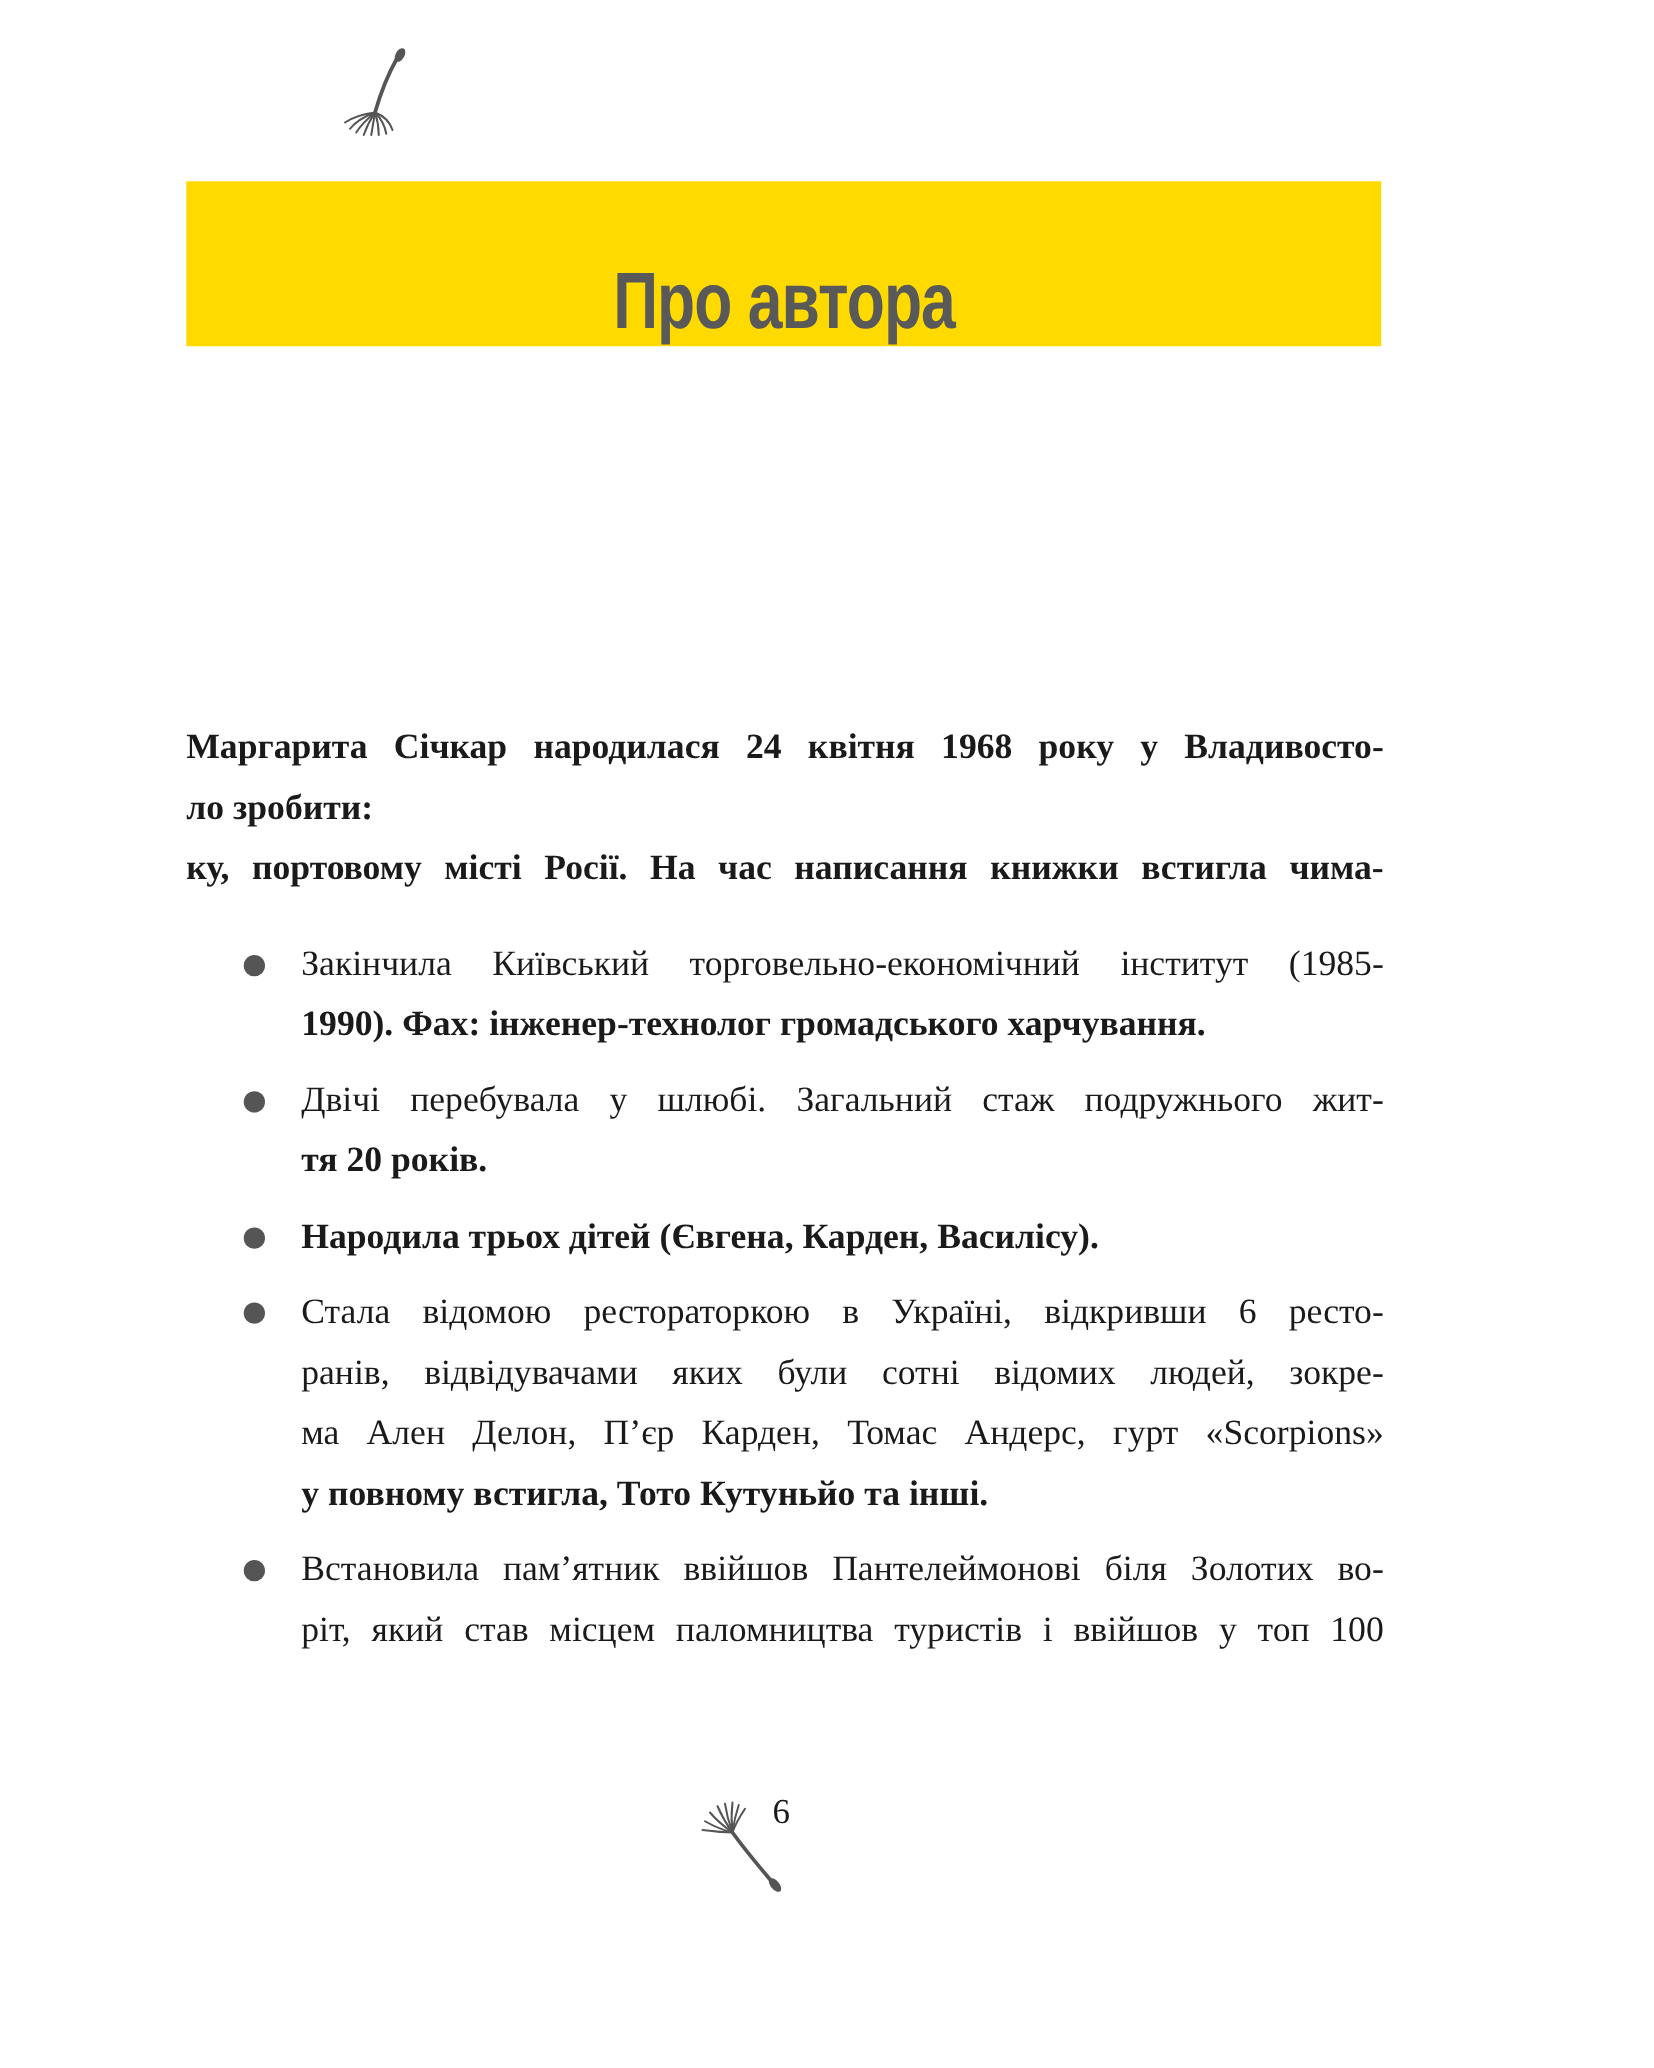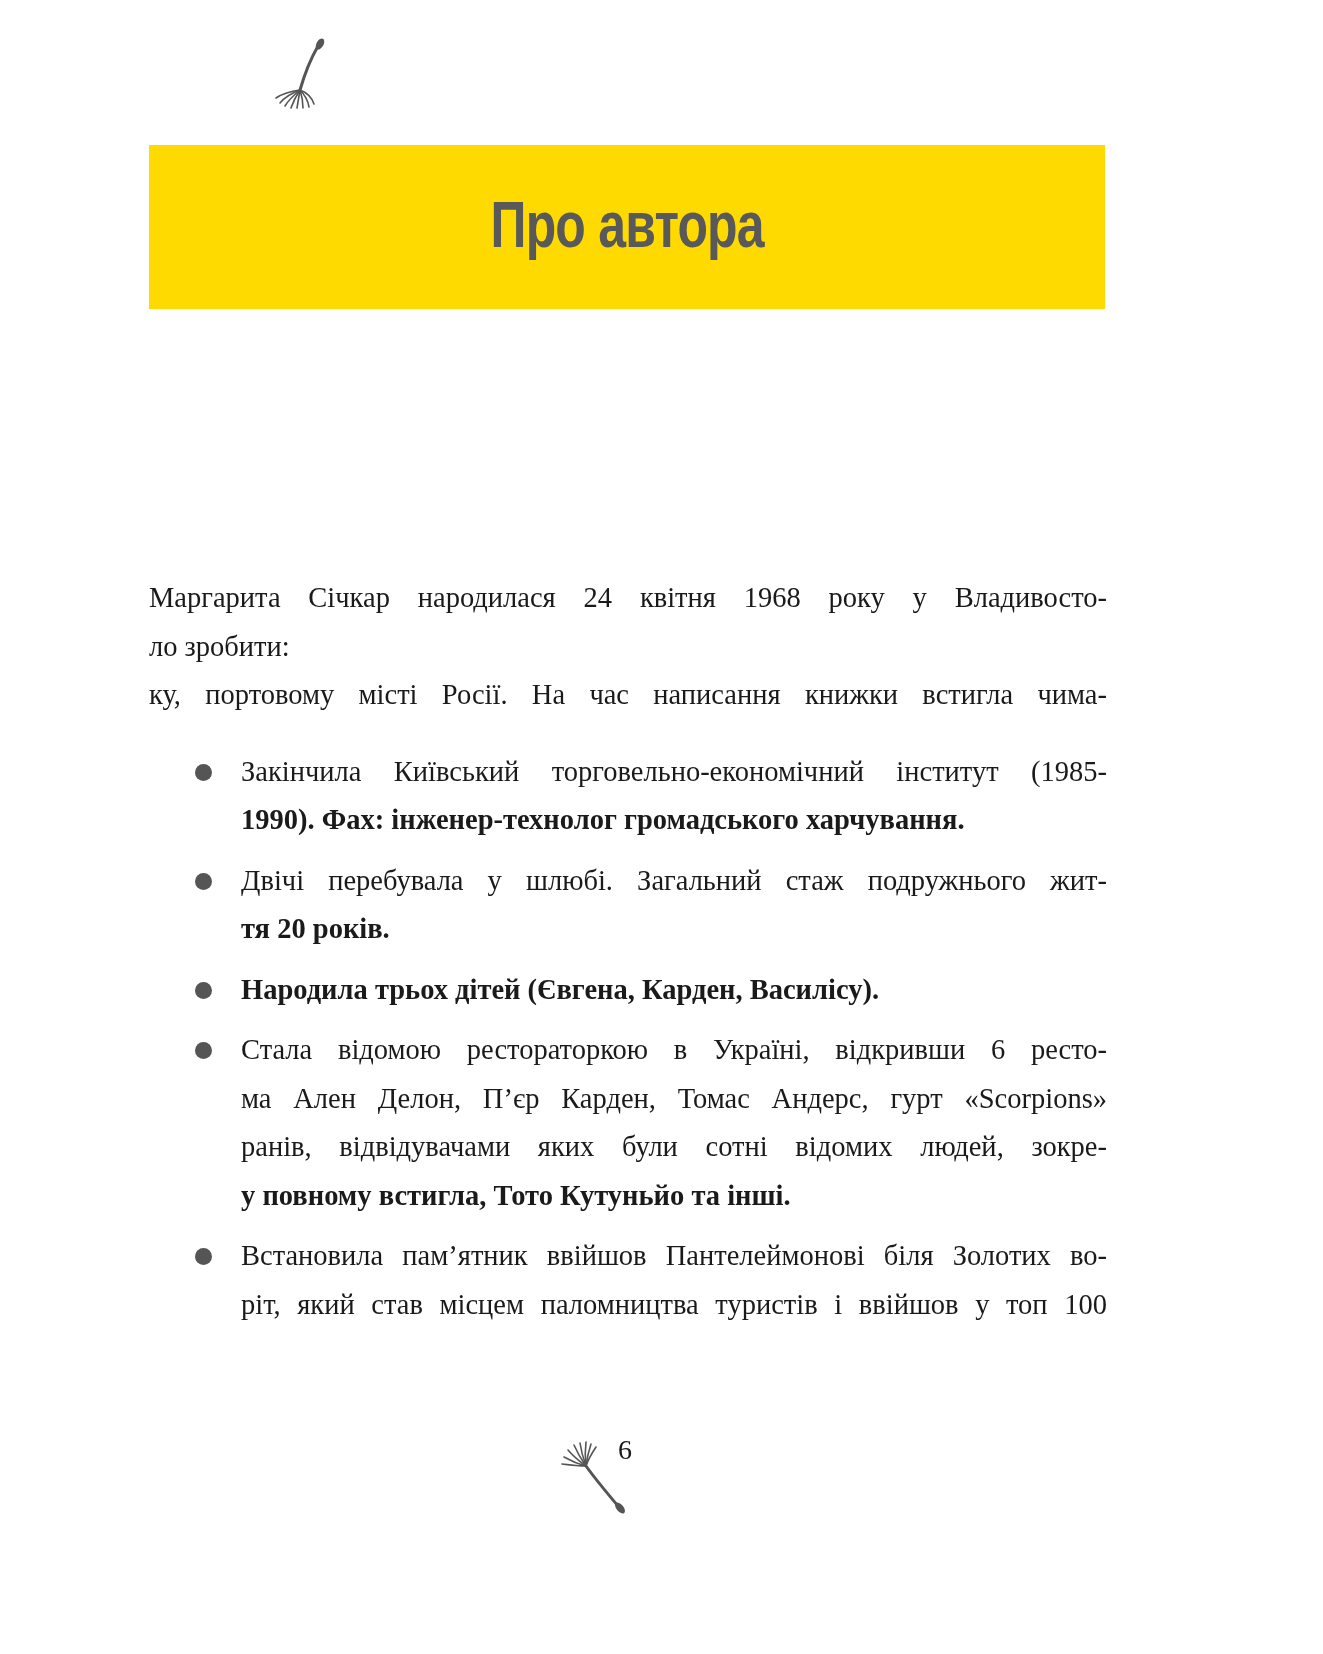--- a/index.html
+++ b/index.html
@@ -1,34 +1,34 @@
 <!DOCTYPE html>
 <html><head>
   <meta charset="utf-8">
   <style>
     html, body { margin: 0; padding: 0; background: #ffffff; }
     body { width: 1323px; height: 1654px; position: relative; overflow: hidden; }
     .page { position: absolute; left: 0; top: 0; width: 1323px; height: 1654px; }
     .top-icon { position: absolute; left: 268px; top: 36px; width: 64px; height: 74px; }
     .banner {
-      position: absolute; left: 149px; top: 145px; width: 956px; height: 164px;
-      background: #FFDA00; display: flex; align-items: center; justify-content: center;
+      position: absolute; left: 149px; top: 145px; width: 956px; height: 132px;
+      background: #FFDA00; display: flex; align-items: flex-end; justify-content: center;
     }
     .banner-title {
       font-family: "Liberation Sans", sans-serif; font-weight: bold; font-size: 64px;
       color: #595959; letter-spacing: -1px; transform: scaleX(0.78); display: inline-block;
       margin-top: -4px;
     }
     .content {
       position: absolute; left: 149px; top: 574px; width: 958px;
       font-family: "Liberation Serif", serif; font-size: 28.5px; line-height: 48.5px;
       color: #1a1a1a;
     }
     .intro { margin: 0; text-align: justify; }
-    .intro .line { display: block; text-align: justify; text-align-last: justify; white-space: nowrap; }
+    .intro .line { display: block; text-align: justify; text-align-last: justify; white-space: nowrap; font-weight: bold; }
     .intro .line.last { text-align-last: left; }
     ul.facts { list-style: none; margin: 28px 0 0 0; padding: 0 0 0 92px; }
     ul.facts li { position: relative; margin: 12px 0 9px 0; }
     ul.facts li .bullet {
       position: absolute; left: -46px; top: 16px; width: 17px; height: 17px; border-radius: 50%;
       background: #555555;
     }
     ul.facts li .line { display: block; white-space: nowrap; text-align: justify; text-align-last: justify; }
     ul.facts li .line.last { text-align-last: left; font-weight: bold; }
     .footer-num {
@@ -81,22 +81,22 @@
         <span class="line">Двічі перебувала у шлюбі. Загальний стаж подружнього жит-</span>
         <span class="line last">тя 20 років.</span>
       </li>
       <li>
         <span class="bullet"></span>
         <span class="line last">Народила трьох дітей (Євгена, Карден, Василісу).</span>
       </li>
       <li>
         <span class="bullet"></span>
         <span class="line">Стала відомою рестораторкою в Україні, відкривши 6 ресто-</span>
+        <span class="line">ранів, відвідувачами яких були сотні відомих людей, зокре-</span>
         <span class="line">ма Ален Делон, П’єр Карден, Томас Андерс, гурт «Scorpions»</span>
-        <span class="line">ранів, відвідувачами яких були сотні відомих людей, зокре-</span>
         <span class="line last">у повному встигла, Тото Кутуньйо та інші.</span>
       </li>
       <li>
         <span class="bullet"></span>
         <span class="line">Встановила пам’ятник ввійшов Пантелеймонові біля Золотих во-</span>
         <span class="line">ріт, який став місцем паломництва туристів і ввійшов у топ  100</span>
       </li>
     </ul>
   </div>
 

